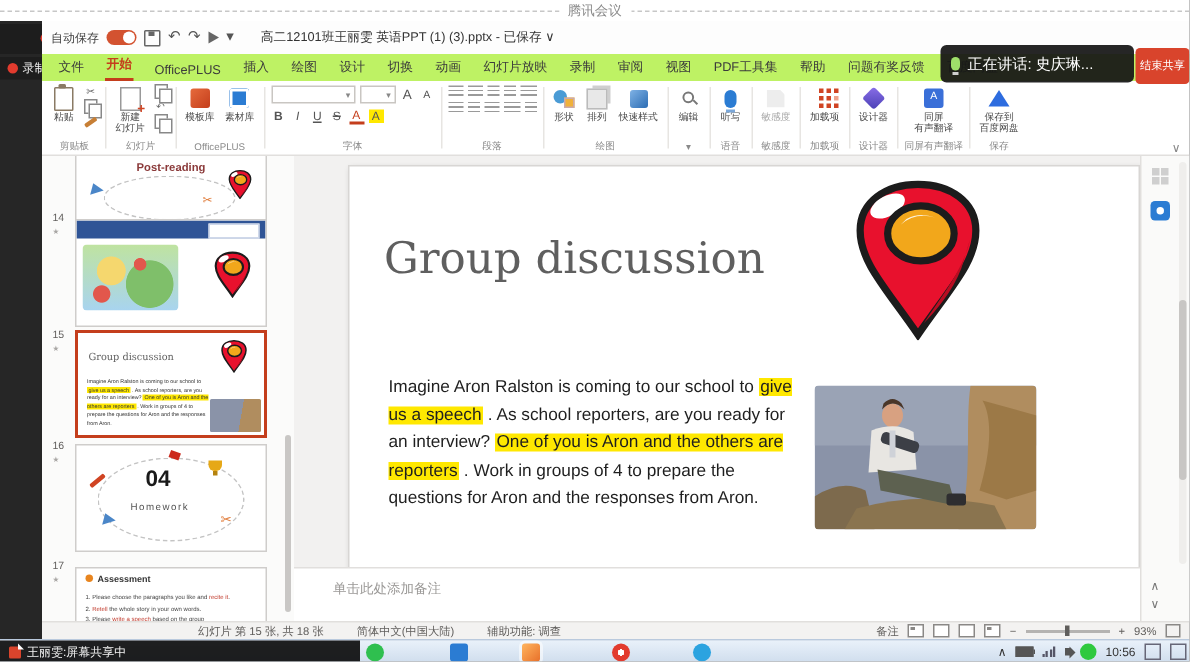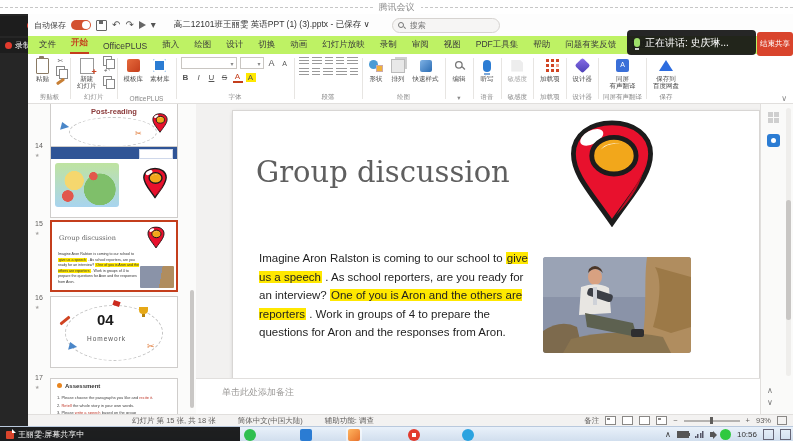--- a/index.html
+++ b/index.html
@@ -175,24 +175,20 @@
       <span class="floppy"></span>
       <span class="qic">↶</span>
       <span class="qic">↷</span>
       <span class="playic"></span>
       <span class="qic">▾</span>
     </div>
     <div class="doctitle">
       <span>高二12101班王丽雯 英语PPT (1) (3).pptx - 已保存</span>
       <span>∨</span>
     </div>
-    <div class="searchbox">
-      <span class="magicon"></span>
-      <input placeholder="搜索" style="">
-    </div>
   </div>
 
   <div class="abs tabs">
     <span class="tab">文件</span>
     <span class="tab act">开始</span>
     <span class="tab">OfficePLUS</span>
     <span class="tab">插入</span>
     <span class="tab">绘图</span>
     <span class="tab">设计</span>
     <span class="tab">切换</span>

